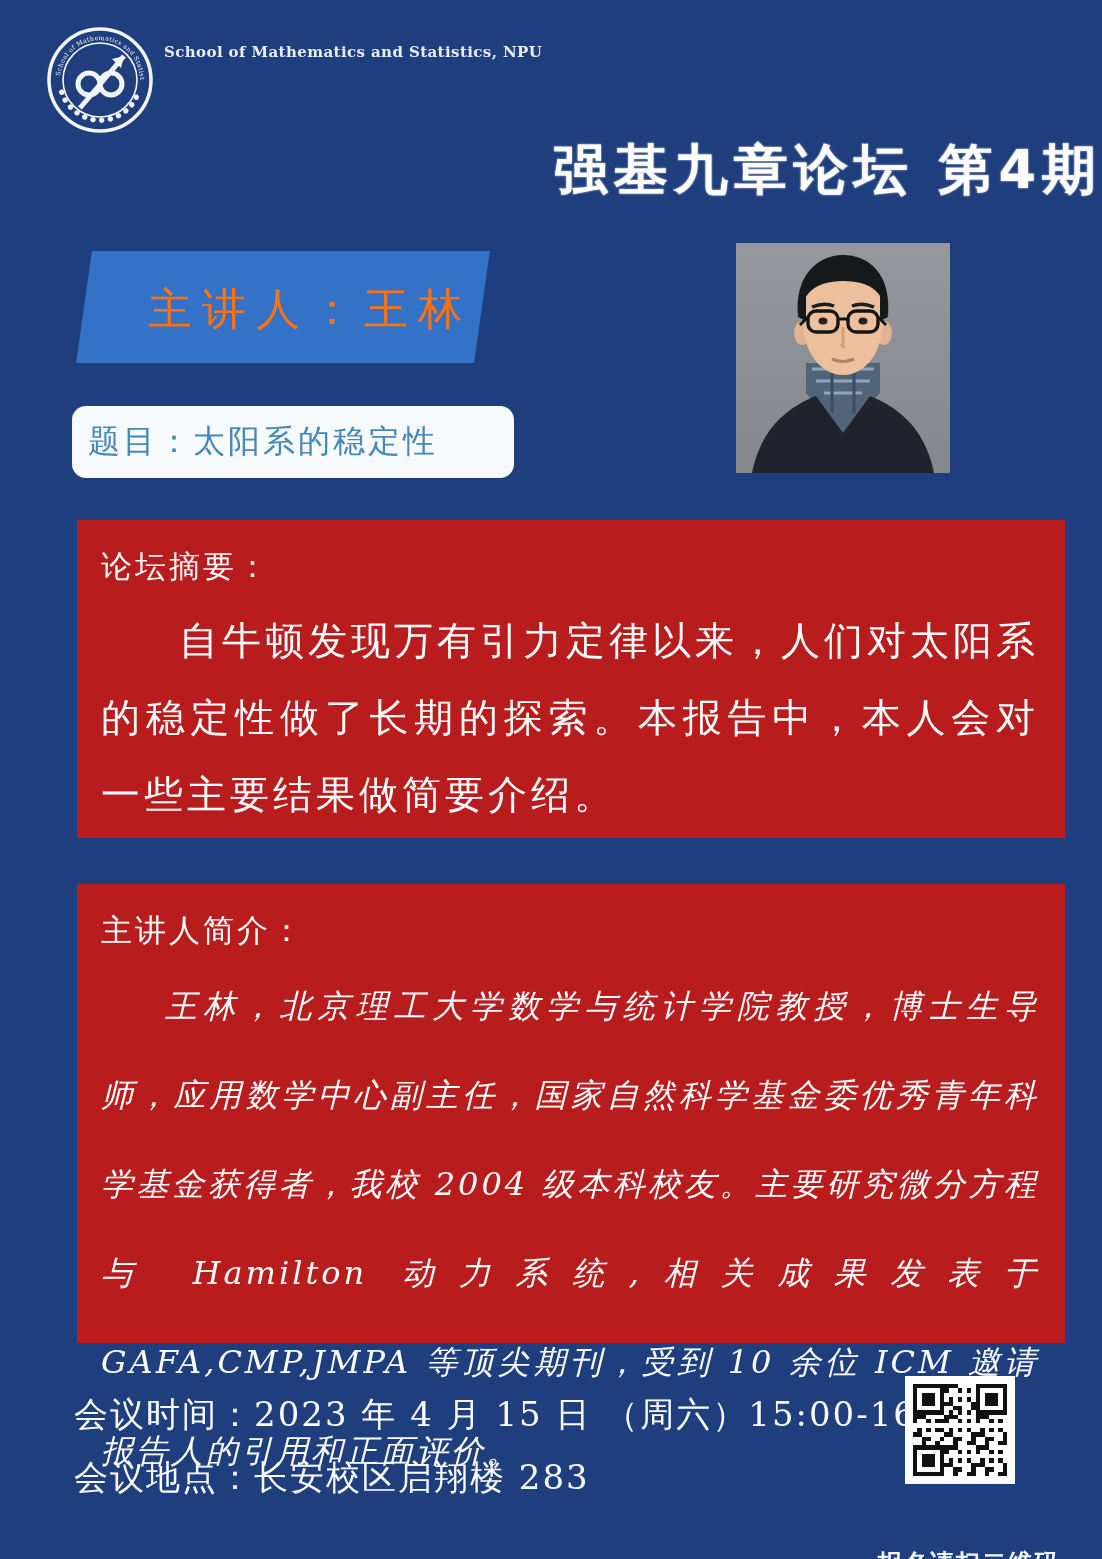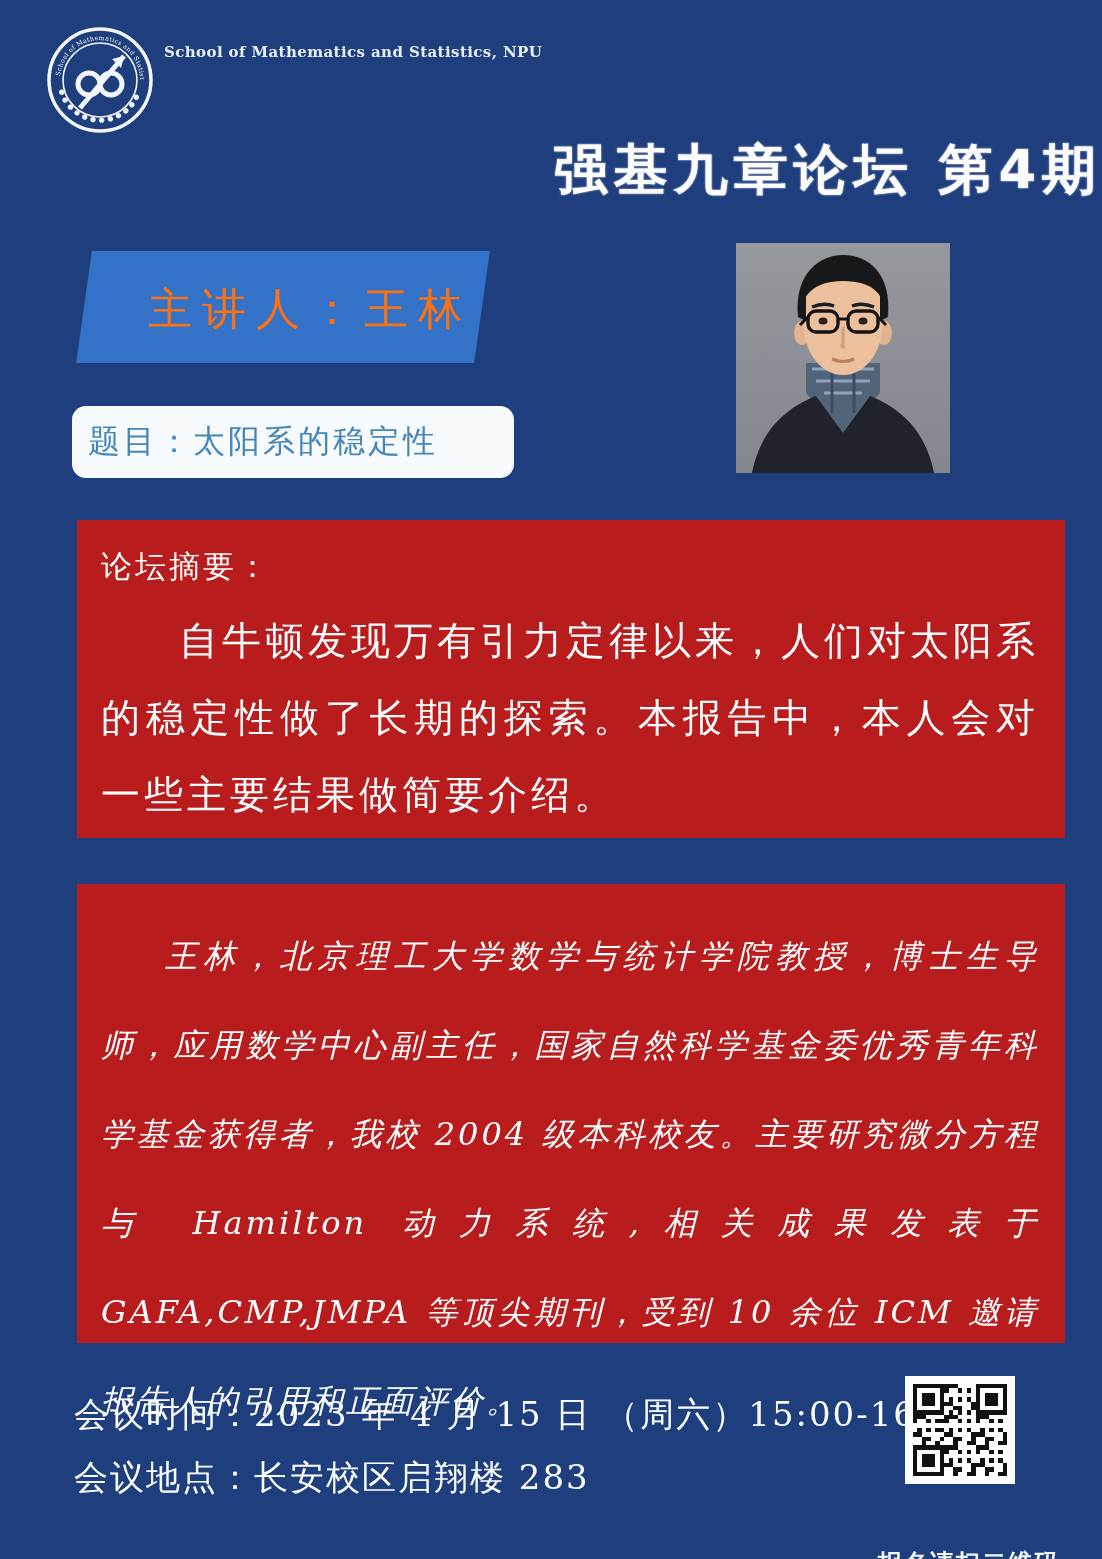--- a/index.html
+++ b/index.html
@@ -184,20 +184,21 @@
       <path d="M96,116 Q107,121 118,116" stroke="#b97f63" stroke-width="3.2" fill="none"></path>
     </svg>
   </div>
 
   <div class="panel panel-abstract">
     <div class="panel-heading">论坛摘要：</div>
     <div class="panel-body">自牛顿发现万有引力定律以来，人们对太阳系的稳定性做了长期的探索。本报告中，本人会对一些主要结果做简要介绍。</div>
   </div>
 
   <div class="panel panel-bio">
+    <div class="panel-heading">主讲人简介：</div>
     <div class="panel-body">王林，北京理工大学数学与统计学院教授，博士生导师，应用数学中心副主任，国家自然科学基金委优秀青年科学基金获得者，我校 2004 级本科校友。主要研究微分方程与 Hamilton 动力系统,相关成果发表于 GAFA,CMP,JMPA 等顶尖期刊，受到 10 余位 ICM 邀请报告人的引用和正面评价。</div>
   </div>
 
   <div class="meeting-time">会议时间：2023 年 4 月 15 日 （周六）15:00-16:30</div>
   <div class="meeting-place">会议地点：长安校区启翔楼 283</div>
 
   <div class="qr-box">
     <div class="qr-grid" id="qr-grid">
         <div class="m d"></div>
         <div class="m d"></div>

